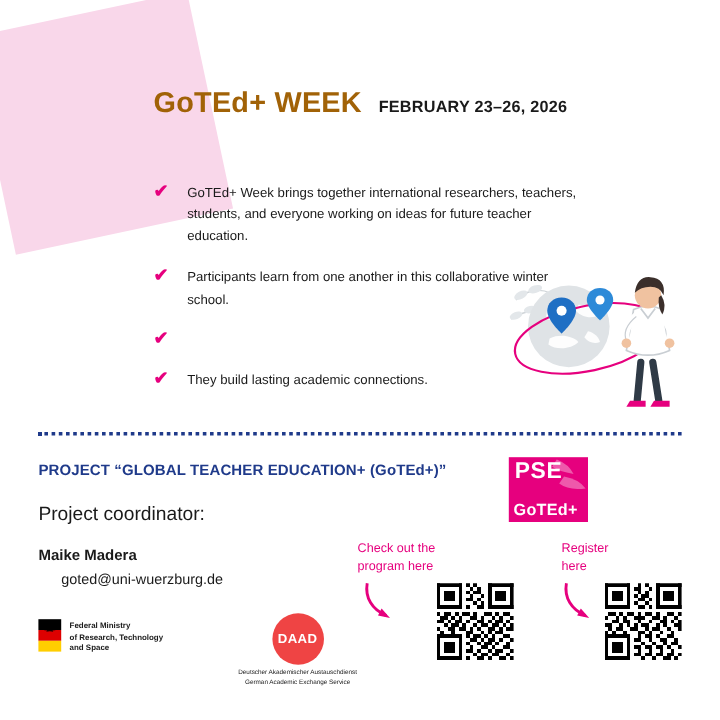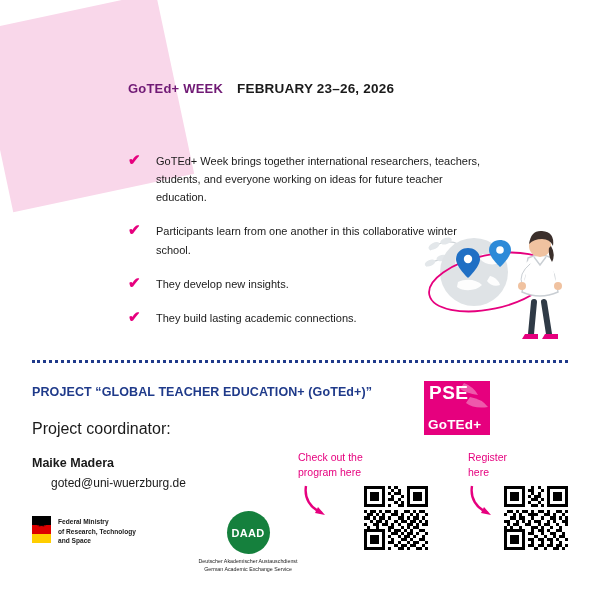--- a/index.html
+++ b/index.html
@@ -37,23 +37,23 @@
 
   .title-row {
     position: absolute;
     left: 128px;
     top: 60px;
     display: flex;
     align-items: baseline;
     gap: 14px;
   }
   .title-main {
-    font-size: 13px;
-    font-weight: bold;
-    color: #701a75;
+    font-size: 24px;
+    font-weight: bold;
+    color: #a16207;
     letter-spacing: 0.2px;
     text-align: right;
   }
   .title-dates {
     font-size: 13.5px;
     font-weight: bold;
     color: #1a1a1a;
     letter-spacing: 0.2px;
     margin-top: 21px;
   }
@@ -224,21 +224,21 @@
     position: absolute;
     left: 188px;
     top: 143px;
     width: 120px;
     text-align: center;
   }
   .daad-circle {
     width: 43px;
     height: 43px;
     border-radius: 50%;
-    background: #15803d;
+    background: #ef4444;
     color: #ffffff;
     font-size: 11px;
     font-weight: bold;
     display: flex;
     align-items: center;
     justify-content: center;
     margin: 0 auto;
     letter-spacing: 0.3px;
   }
   .daad-sub {
@@ -304,21 +304,20 @@
     <div class="bullet">
       <span class="check">✔</span>
       <span class="bullet-text">GoTEd+ Week brings together international researchers, teachers, students, and everyone working on ideas for future teacher education.</span>
     </div>
     <div class="bullet">
       <span class="check">✔</span>
       <span class="bullet-text">Participants learn from one another in this collaborative winter school.</span>
     </div>
     <div class="bullet">
       <span class="check">✔</span>
-      <span class="bullet-text">They develop new insights.</span>
     </div>
     <div class="bullet">
       <span class="check">✔</span>
       <span class="bullet-text">They build lasting academic connections.</span>
     </div>
   </div>
 
   <div class="illustration">
     <svg width="170" height="135" viewBox="0 0 170 135" xmlns="http://www.w3.org/2000/svg">
 

